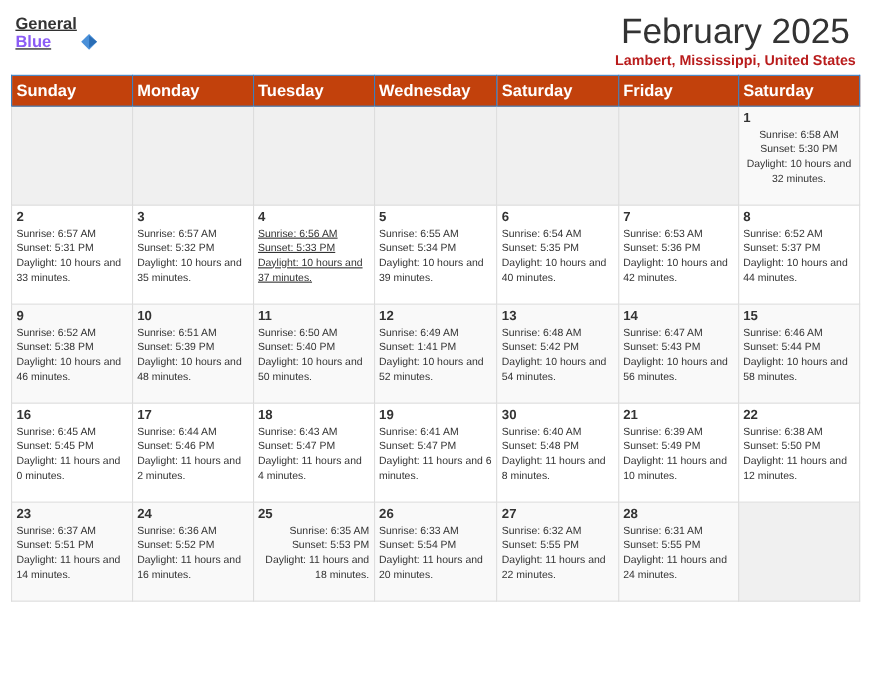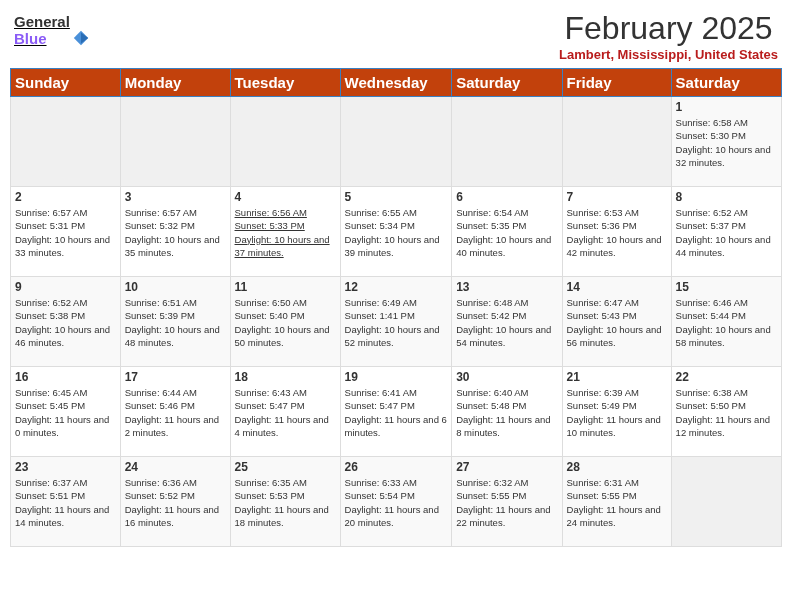--- a/index.html
+++ b/index.html
@@ -138,21 +138,21 @@
   <tbody id="calendar-body">
   <tr>
         <td class="empty"></td>
         <td class="empty"></td>
         <td class="empty"></td>
         <td class="empty"></td>
         <td class="empty"></td>
         <td class="empty"></td>
         <td>
           <span class="day-num">1</span>
-          <div class="day-info" style="white-space: pre-line;">Sunrise: 6:58 AM
+          <div class="day-info" style="white-space: pre-line; text-align: center;">Sunrise: 6:58 AM
 Sunset: 5:30 PM
 Daylight: 10 hours and 32 minutes.</div>
         </td>
       </tr>
       <tr>
         <td>
           <span class="day-num">2</span>
           <div class="day-info" style="white-space: pre-line;">Sunrise: 6:57 AM
 Sunset: 5:31 PM
 Daylight: 10 hours and 33 minutes.</div>
@@ -290,21 +290,21 @@
 Daylight: 11 hours and 14 minutes.</div>
         </td>
         <td>
           <span class="day-num">24</span>
           <div class="day-info" style="white-space: pre-line;">Sunrise: 6:36 AM
 Sunset: 5:52 PM
 Daylight: 11 hours and 16 minutes.</div>
         </td>
         <td>
           <span class="day-num">25</span>
-          <div class="day-info" style="white-space: pre-line;">Sunrise: 6:35 AM
+          <div class="day-info" style="white-space: pre-line; text-align: right;">Sunrise: 6:35 AM
 Sunset: 5:53 PM
 Daylight: 11 hours and 18 minutes.</div>
         </td>
         <td>
           <span class="day-num">26</span>
           <div class="day-info" style="white-space: pre-line;">Sunrise: 6:33 AM
 Sunset: 5:54 PM
 Daylight: 11 hours and 20 minutes.</div>
         </td>
         <td>

